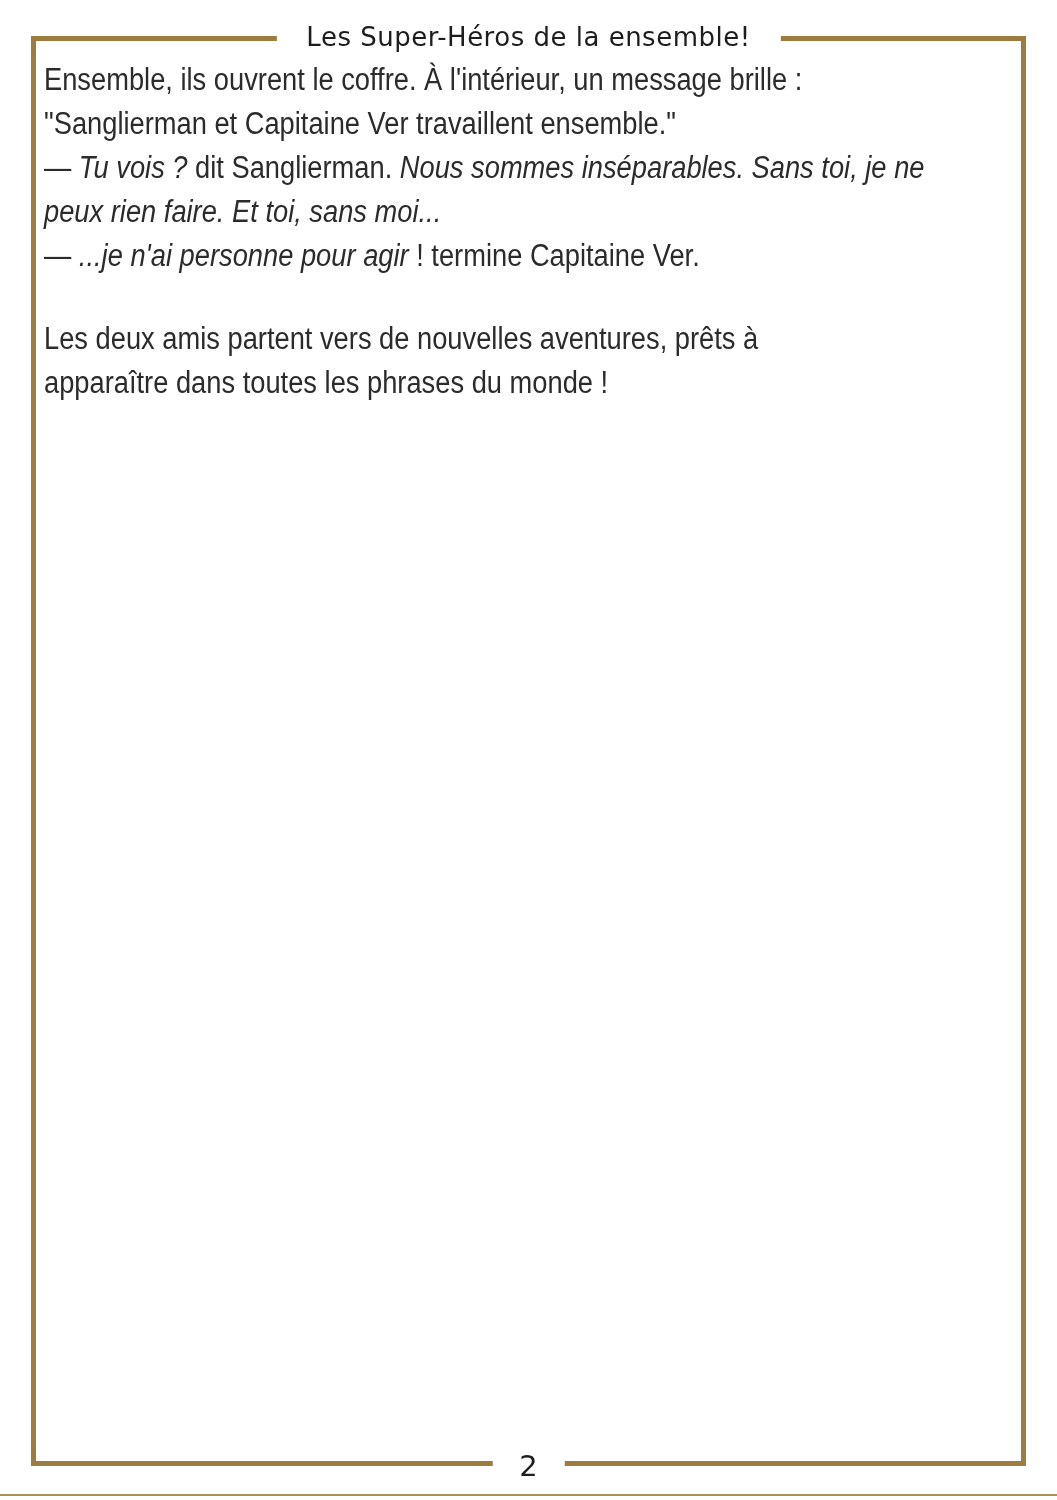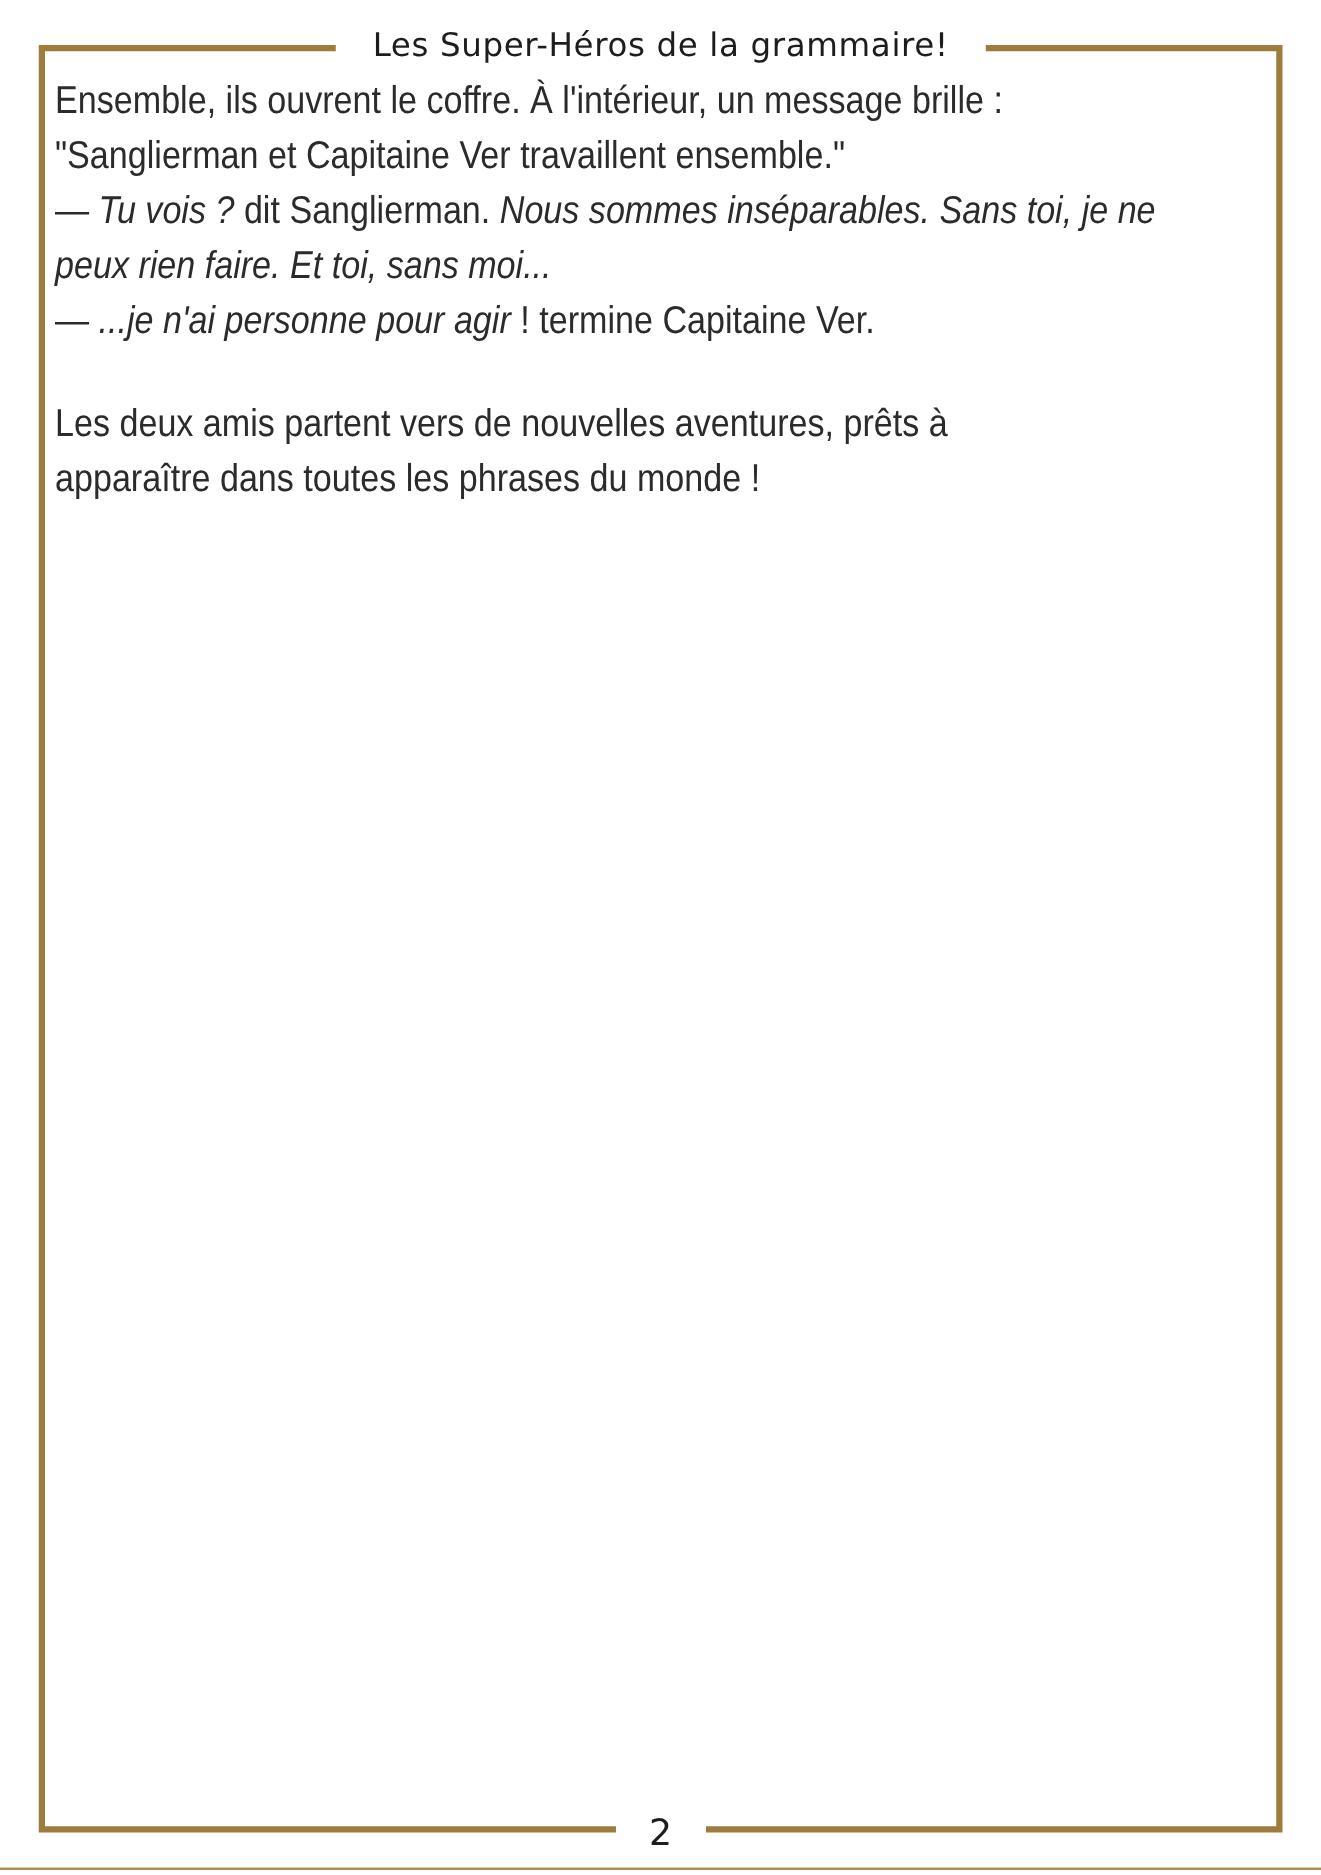--- a/index.html
+++ b/index.html
@@ -66,21 +66,21 @@
     width: 1057px;
     height: 2px;
     background: var(--page-edge-line, #ac8f55);
   }
 </style>
 </head>
 <body>
 
 <div class="page">
   <div class="frame"></div>
-  <div class="title">Les Super-Héros de la grammaire!</div>
+  <div class="title">Les Super-Héros de la ensemble!</div>
   <div class="story">
       <div class="paragraph">
         <div class="line"><span class="seg">Ensemble, ils ouvrent le coffre. À l'intérieur, un message brille :</span></div>
         <div class="line"><span class="seg">"Sanglierman et Capitaine Ver travaillent ensemble."</span></div>
         <div class="line"><span class="seg">— </span><span class="seg italic">Tu vois ?</span><span class="seg"> dit Sanglierman. </span><span class="seg italic">Nous sommes inséparables. Sans toi, je ne</span></div>
         <div class="line"><span class="seg italic">peux rien faire. Et toi, sans moi...</span></div>
         <div class="line"><span class="seg">— </span><span class="seg italic">...je n'ai personne pour agir</span><span class="seg"> ! termine Capitaine Ver.</span></div>
       </div>
       <div class="paragraph">
         <div class="line"><span class="seg">Les deux amis partent vers de nouvelles aventures, prêts à</span></div>

